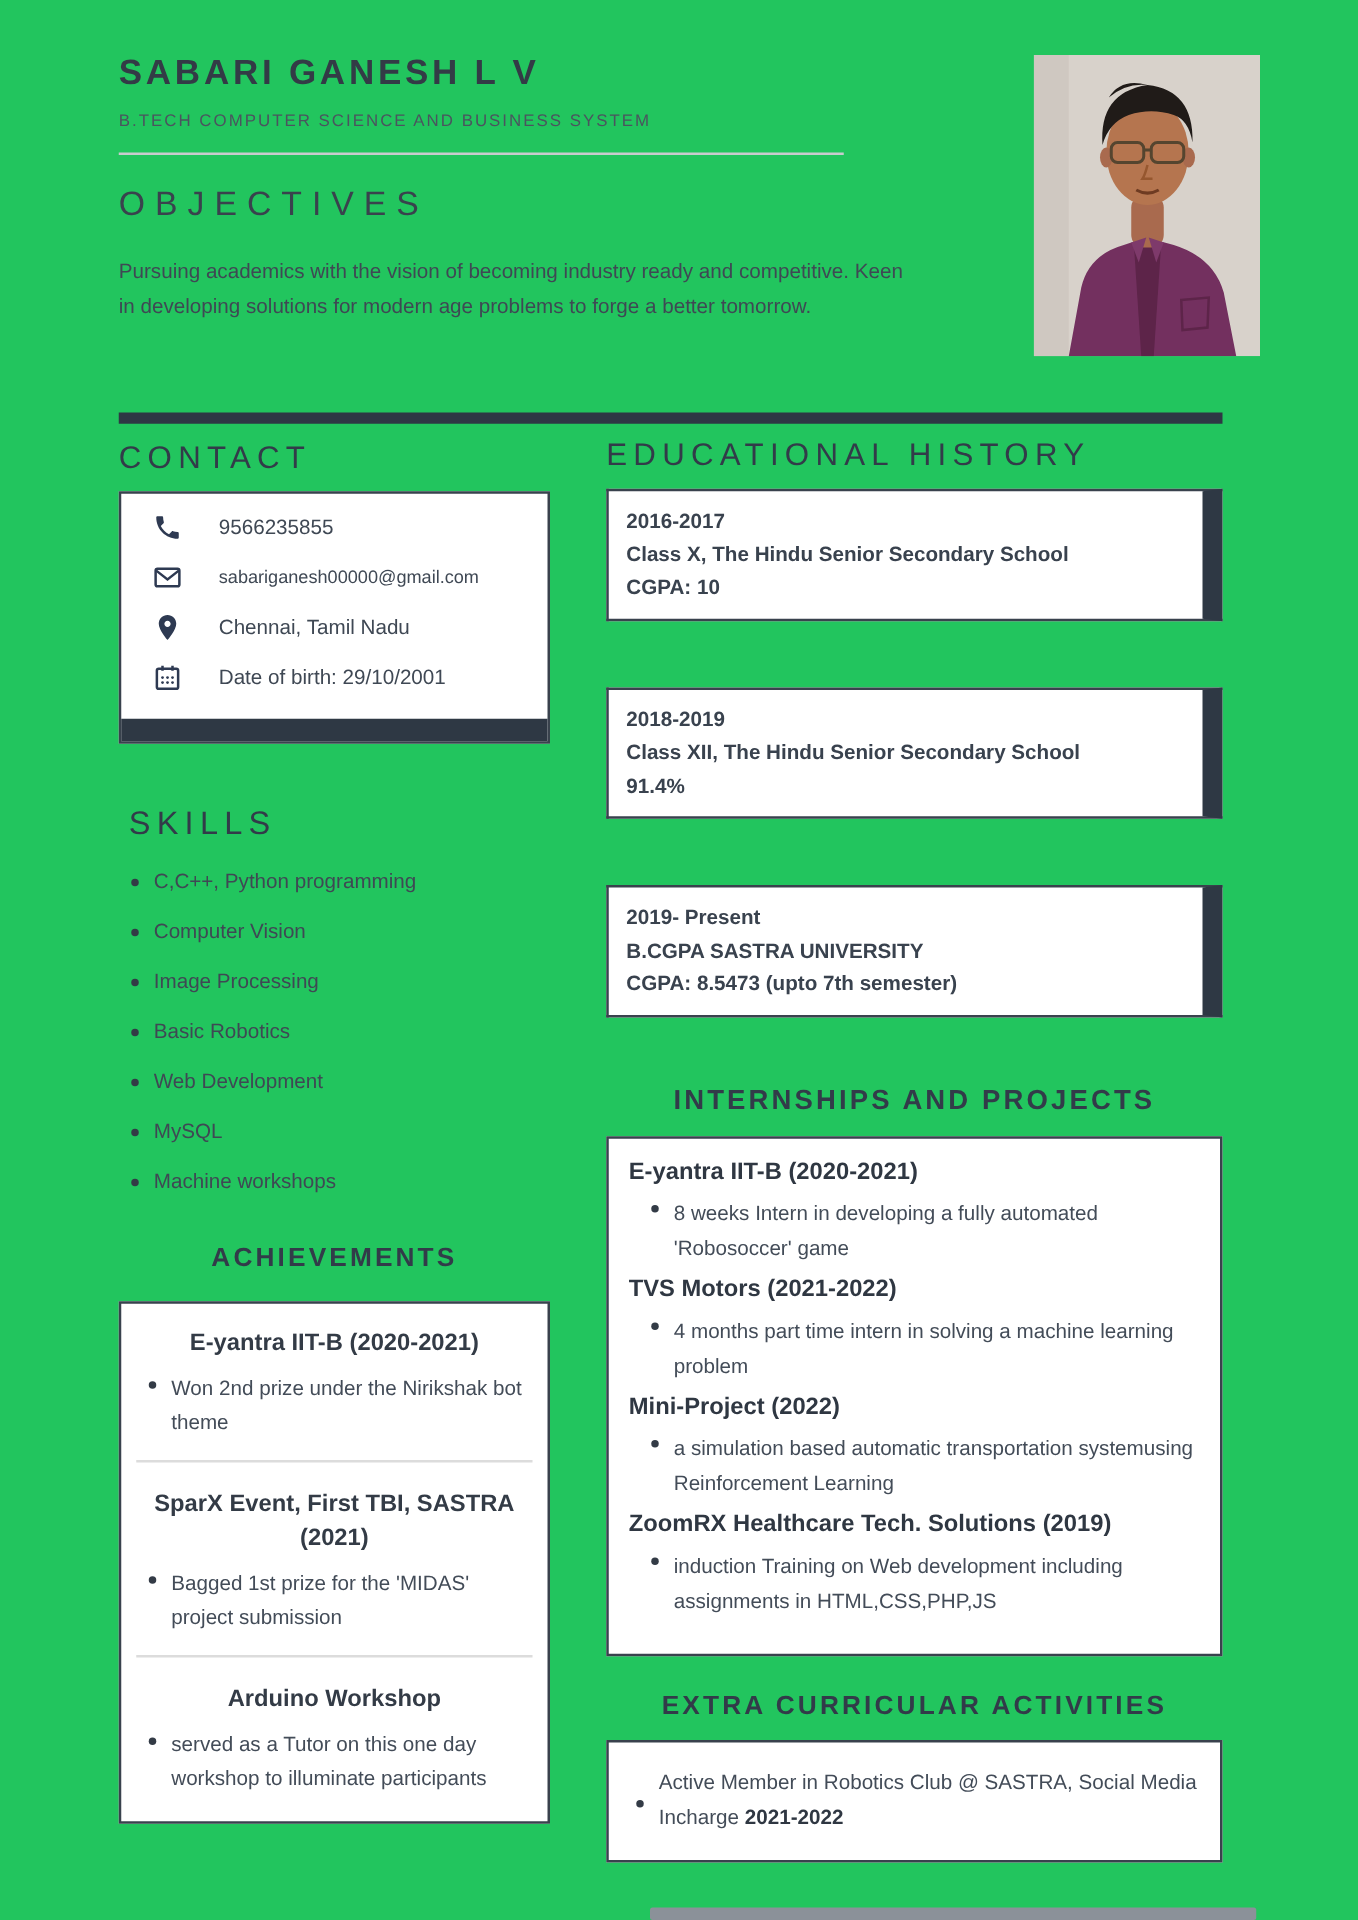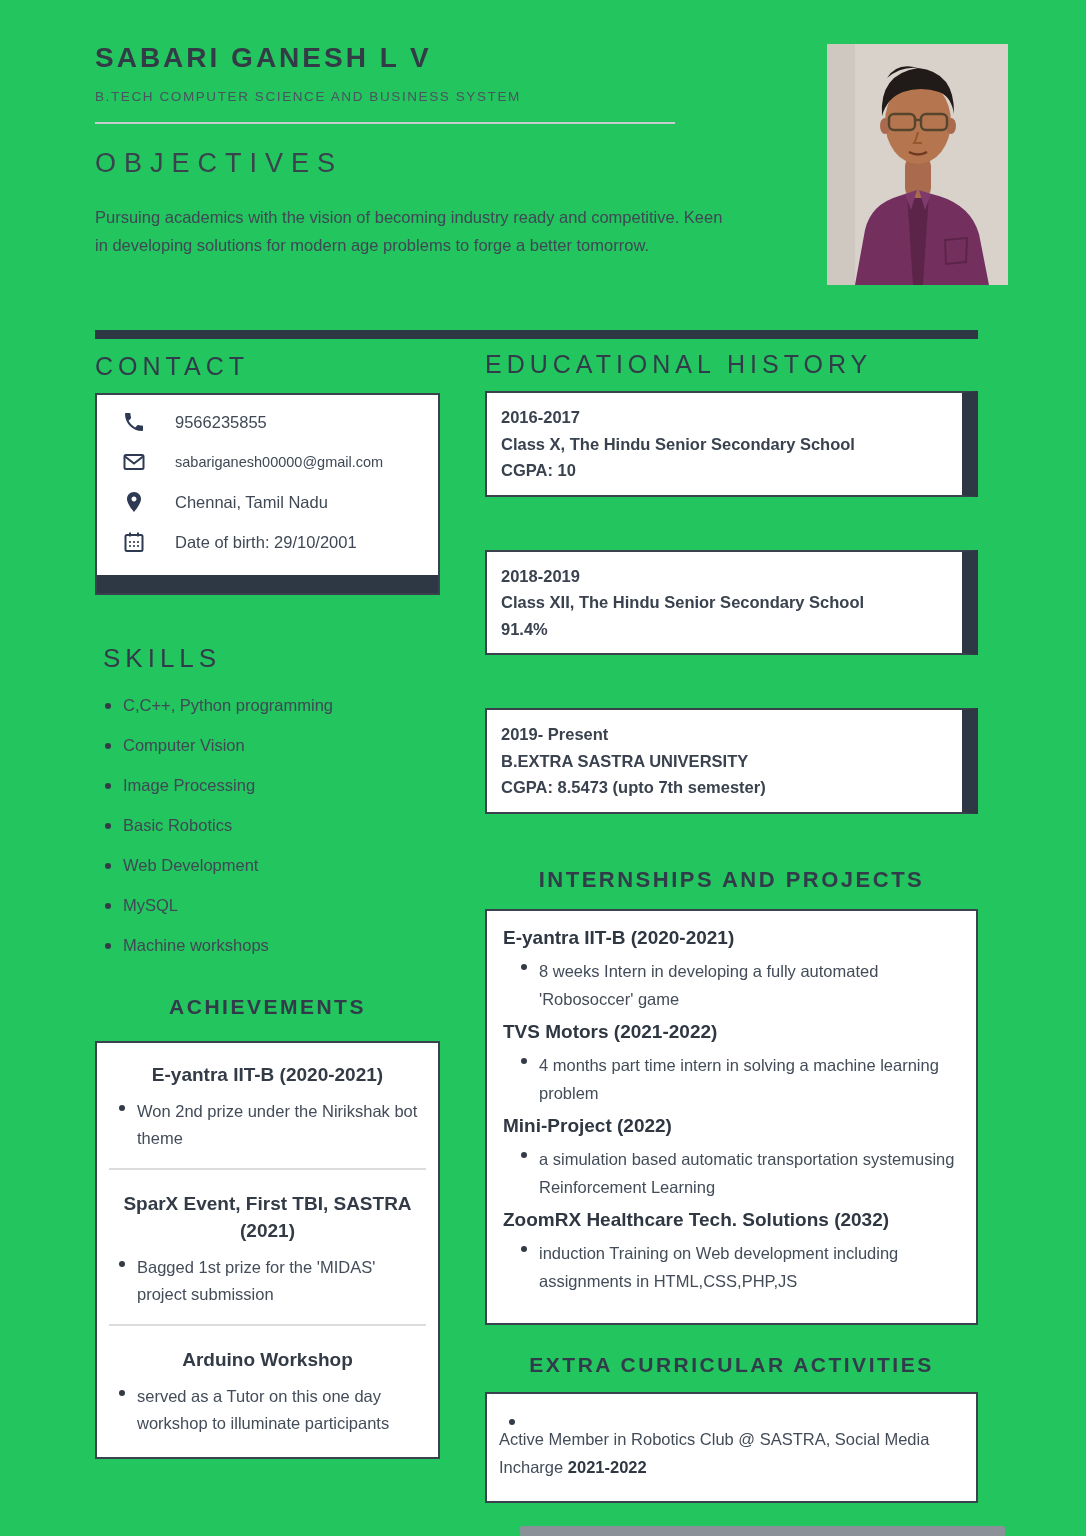--- a/index.html
+++ b/index.html
@@ -59,21 +59,21 @@
   .int-head { margin-top:38px; font-size:22px; }
   .int-card { margin-top:16px; border:2px solid #39424d; background:#fff; padding:16px 16px 20px 16px; }
   .int-title { font-size:19px; font-weight:bold; color:#2f3742; margin-bottom:8px; }
   .int-bullet { display:flex; align-items:flex-start; font-size:16.5px; line-height:28px; color:#434c58; margin-bottom:8px; }
   .int-bullet .dot { margin-left:18px; }
   .int-bullet .t { flex:1; }
 
   
   .ext-head { margin-top:28px; }
   .ext-card { margin-top:15px; border:2px solid #39424d; background:#fff; padding:18px 18px 20px 12px; }
-  .ext-bullet { display:flex; align-items:flex-start; font-size:16.5px; line-height:28px; color:#434c58;flex-direction:column; }
+  .ext-bullet { display:flex; align-items:center; font-size:16.5px; line-height:28px; color:#434c58; }
   .ext-bullet .t b { color:#2f3742; }
 
   .bottom-bar { position:absolute; left:520px; top:1526px; width:485px; height:10px; background:#8b9199; border-radius:2px; }
 </style>
 </head>
 <body>
 
 <div class="page">
 
   <h1 class="name">SABARI GANESH L V</h1>
@@ -241,21 +241,21 @@
     </div>
 
     <div class="edu-card">
       <div class="edu-line">2018-2019</div>
       <div class="edu-line">Class XII, The Hindu Senior Secondary School</div>
       <div class="edu-line">91.4%</div>
     </div>
 
     <div class="edu-card">
       <div class="edu-line">2019- Present</div>
-      <div class="edu-line">B.EXTRA SASTRA UNIVERSITY</div>
+      <div class="edu-line">B.CGPA SASTRA UNIVERSITY</div>
       <div class="edu-line">CGPA: 8.5473 (upto 7th semester)</div>
     </div>
 
     <div class="sec-head-center int-head">INTERNSHIPS AND PROJECTS</div>
 
     <div class="int-card">
       <div>
         <div class="int-title">E-yantra IIT-B (2020-2021)</div>
         <div class="int-bullet">
             <span class="dot"></span>
@@ -270,21 +270,21 @@
           </div>
       </div>
       <div>
         <div class="int-title">Mini-Project (2022)</div>
         <div class="int-bullet">
             <span class="dot"></span>
             <span class="t">a simulation based automatic transportation systemusing Reinforcement Learning</span>
           </div>
       </div>
       <div>
-        <div class="int-title">ZoomRX Healthcare Tech. Solutions (2032)</div>
+        <div class="int-title">ZoomRX Healthcare Tech. Solutions (2019)</div>
         <div class="int-bullet">
             <span class="dot"></span>
             <span class="t">induction Training on Web development including assignments in HTML,CSS,PHP,JS</span>
           </div>
       </div>
     </div>
 
     <div class="sec-head-center ext-head">EXTRA CURRICULAR ACTIVITIES</div>
 
     <div class="ext-card">

